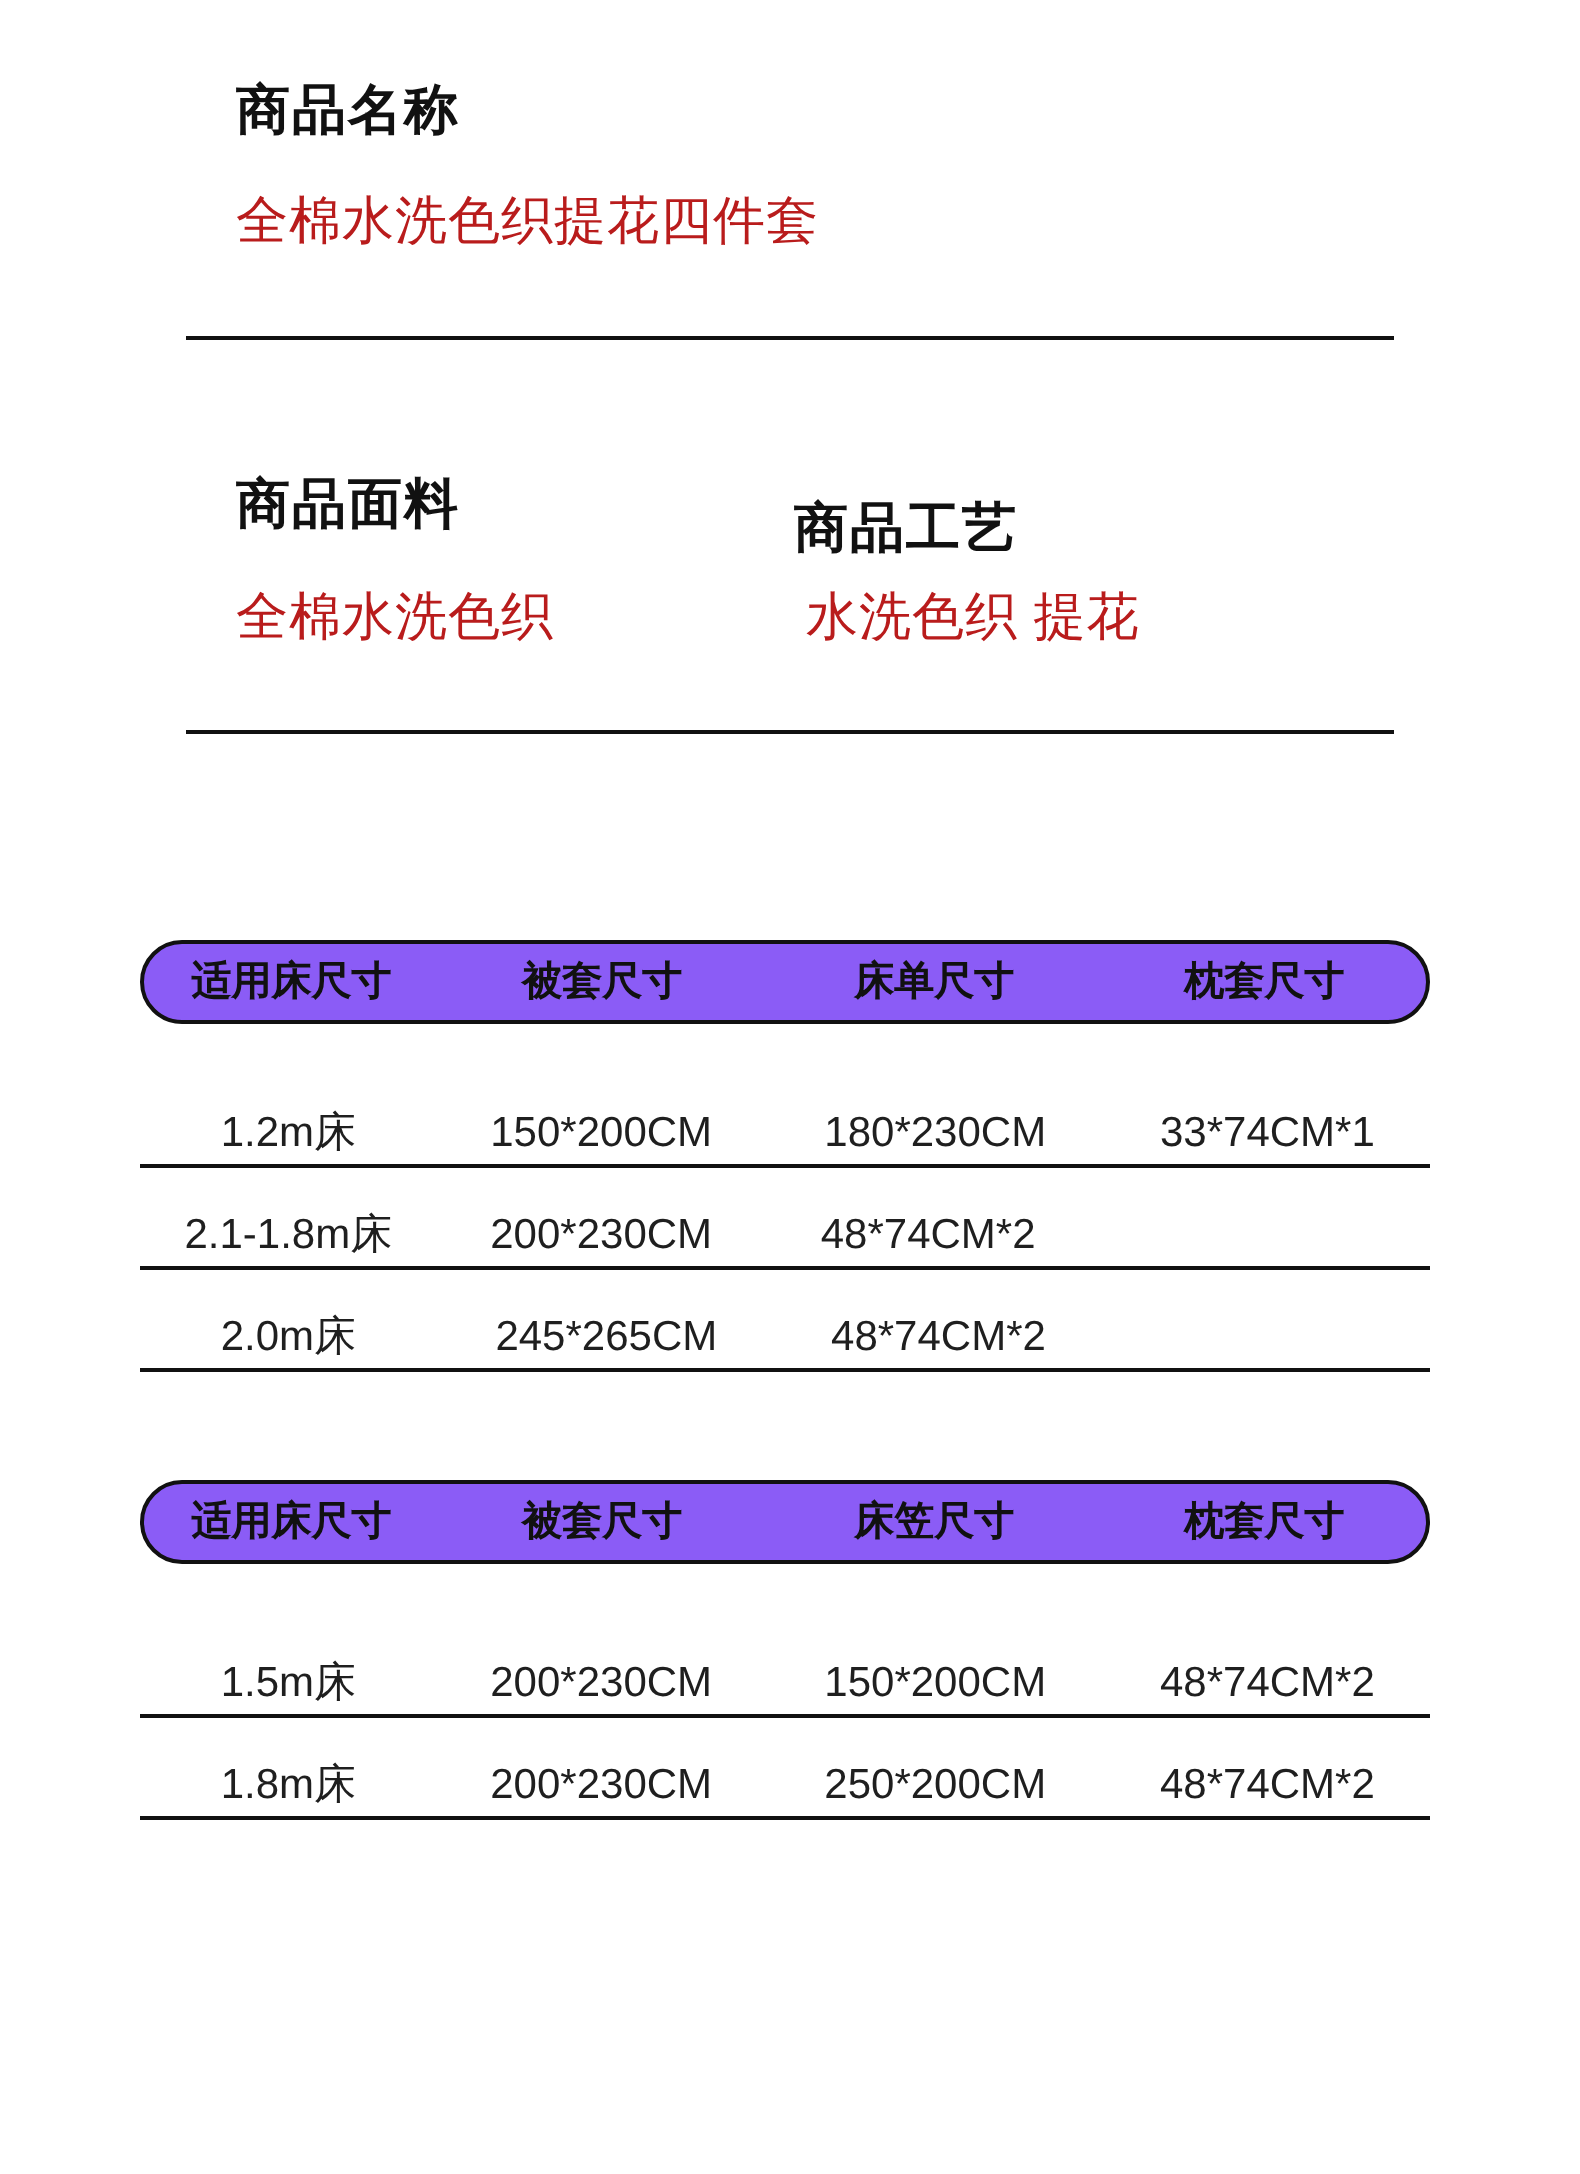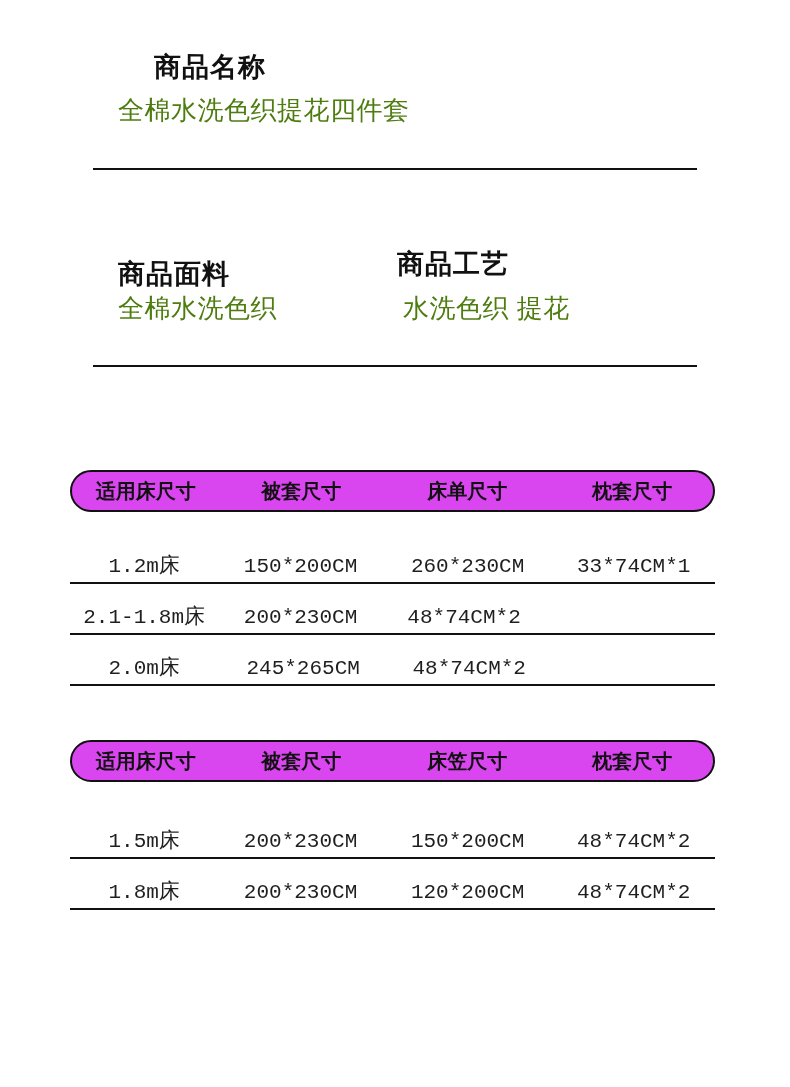--- a/index.html
+++ b/index.html
@@ -19,21 +19,21 @@
     font-weight: 800;
     line-height: 28px;
     color: #111111;
     letter-spacing: 1px;
     white-space: nowrap;
   }
   .h-value {
     font-size: 26px;
     font-weight: 400;
     line-height: 28px;
-    color: #4d7c0f;
+    color: #b91c1c;
     letter-spacing: 0.5px;
     white-space: nowrap;
   }
 
   .divider {
     position: absolute;
     left: 93px;
     width: 604px;
     height: 2px;
     background: #111111;
@@ -45,29 +45,29 @@
     left: 70px;
     width: 645px;
   }
   .pill-header {
     box-sizing: border-box;
     height: 42px;
     border: 2px solid #111111;
     border-radius: 22px;
     display: flex;
     align-items: stretch;
-    background: #d946ef;
+    background: #8b5cf6;
   }
   .pill-header .cell {
     line-height: 38px;
     font-size: 20px;
     font-weight: 700;
     color: #111111;
   }
-  .rows { margin-top: 21px; font-family: Liberation Mono, monospace; }
+  .rows { margin-top: 21px; }
   .rows.rows-2 { margin-top: 26px; }
   .row {
     display: flex;
     padding: 23px 0 5px 0;
     border-bottom: 2px solid #111111;
   }
   .row .cell {
     font-size: 21px;
     font-weight: 500;
     line-height: 21px;
@@ -79,44 +79,44 @@
     overflow: visible;
   }
   .c1 { width: 23%; }
   .c2 { width: 25.5%; }
   .c3 { width: 26.3%; }
   .c4 { width: 25.2%; }
 </style>
 </head>
 <body>
 
-<div class="abs h-bold" style="left:118px; top:53px;margin-left:36px;">商品名称</div>
+<div class="abs h-bold" style="left:118px; top:41px;">商品名称</div>
 <div class="abs h-value" style="left:118px; top:96px;">全棉水洗色织提花四件套</div>
 
 <div class="divider" style="top:168px;"></div>
 
-<div class="abs h-bold" style="left:118px; top:260px;">商品面料</div>
+<div class="abs h-bold" style="left:118px; top:238px;">商品面料</div>
 <div class="abs h-bold" style="left:397px; top:250px;">商品工艺</div>
 <div class="abs h-value" style="left:118px; top:294px;">全棉水洗色织</div>
 <div class="abs h-value" style="left:403px; top:294px;">水洗色织 提花</div>
 
 <div class="divider" style="top:365px;"></div>
 
 <div class="size-table" style="top:470px;">
   <div class="pill-header">
     <div class="cell c1">适用床尺寸</div>
     <div class="cell c2">被套尺寸</div>
     <div class="cell c3">床单尺寸</div>
     <div class="cell c4">枕套尺寸</div>
   </div>
   <div class="rows">
     <div class="row">
       <div class="cell c1">1.2m床</div>
       <div class="cell c2">150*200CM</div>
-      <div class="cell c3">260*230CM</div>
+      <div class="cell c3">180*230CM</div>
       <div class="cell c4">33*74CM*1</div>
     </div>
     <div class="row">
       <div class="cell c1">2.1-1.8m床</div>
       <div class="cell c2">200*230CM</div>
       <div class="cell c4">48*74CM*2</div>
     </div>
     <div class="row">
       <div class="cell c1">2.0m床</div>
       <div class="cell c3">245*265CM</div>
@@ -135,17 +135,17 @@
   <div class="rows rows-2">
     <div class="row">
       <div class="cell c1">1.5m床</div>
       <div class="cell c2">200*230CM</div>
       <div class="cell c3">150*200CM</div>
       <div class="cell c4">48*74CM*2</div>
     </div>
     <div class="row">
       <div class="cell c1">1.8m床</div>
       <div class="cell c2">200*230CM</div>
-      <div class="cell c3">120*200CM</div>
+      <div class="cell c3">250*200CM</div>
       <div class="cell c4">48*74CM*2</div>
     </div>
   </div>
 </div>
 
 </body></html>

